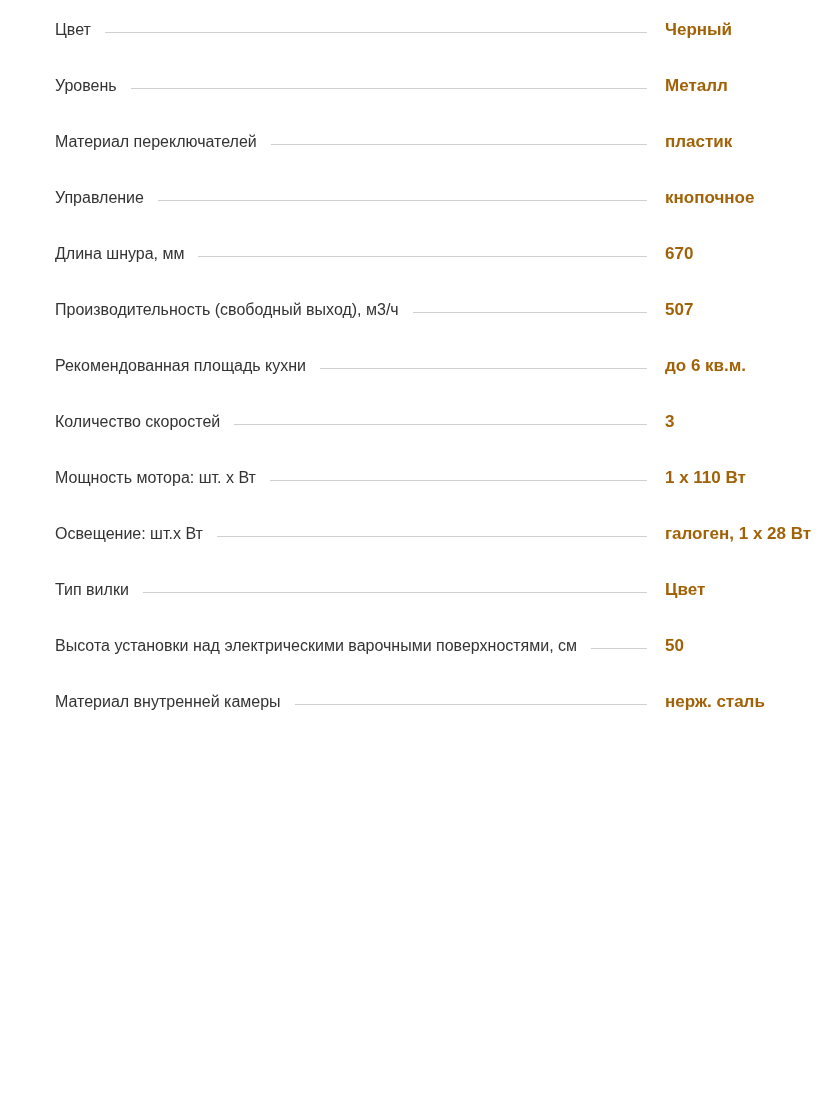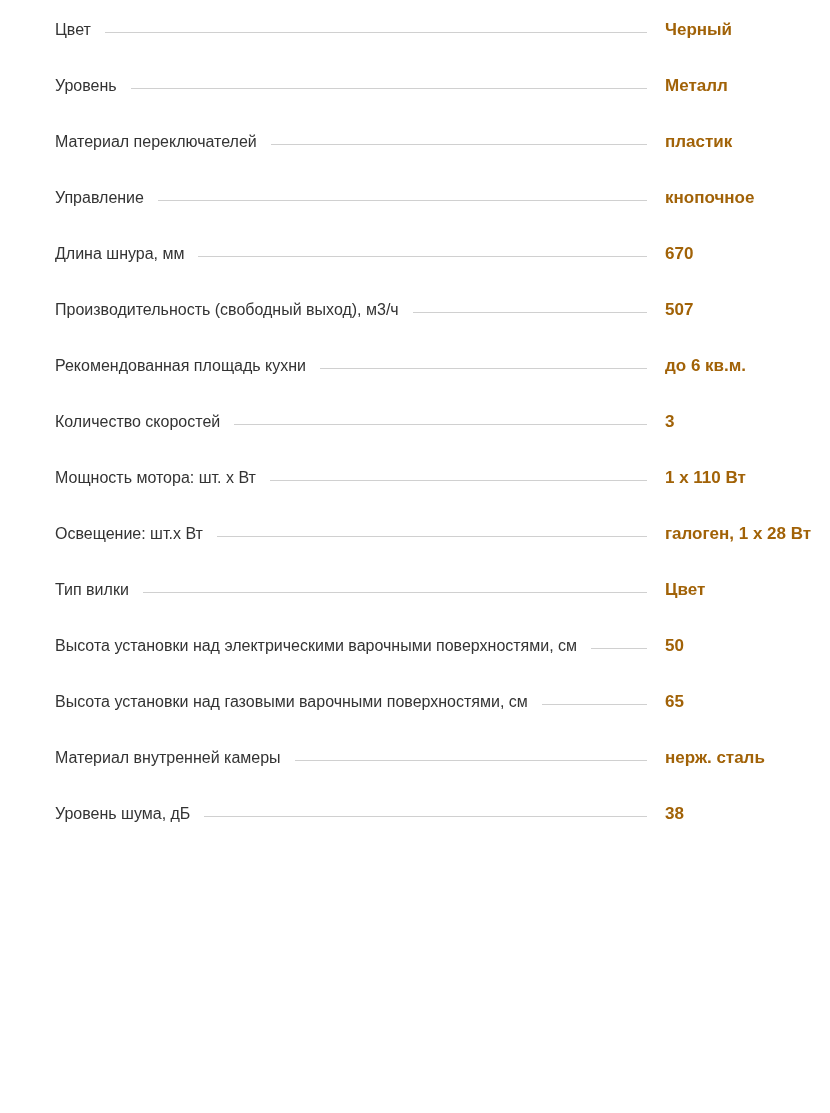--- a/index.html
+++ b/index.html
@@ -121,29 +121,19 @@
         <span class="spec-label">Тип вилки</span>
         <span class="leader"></span>
         <span class="spec-value">Цвет</span>
       </div>
       <div class="spec-row">
         <span class="spec-label">Высота установки над электрическими варочными поверхностями, см</span>
         <span class="leader"></span>
         <span class="spec-value">50</span>
       </div>
       <div class="spec-row">
-        <span class="spec-label">Высота установки над газовыми варочными поверхностями, см</span>
-        <span class="leader"></span>
-        <span class="spec-value">65</span>
-      </div>
-      <div class="spec-row">
         <span class="spec-label">Материал внутренней камеры</span>
         <span class="leader"></span>
         <span class="spec-value">нерж. сталь</span>
-      </div>
-      <div class="spec-row">
-        <span class="spec-label">Уровень шума, дБ</span>
-        <span class="leader"></span>
-        <span class="spec-value">38</span>
       </div>
     </section>
 
 </div>
 
 </body></html>

